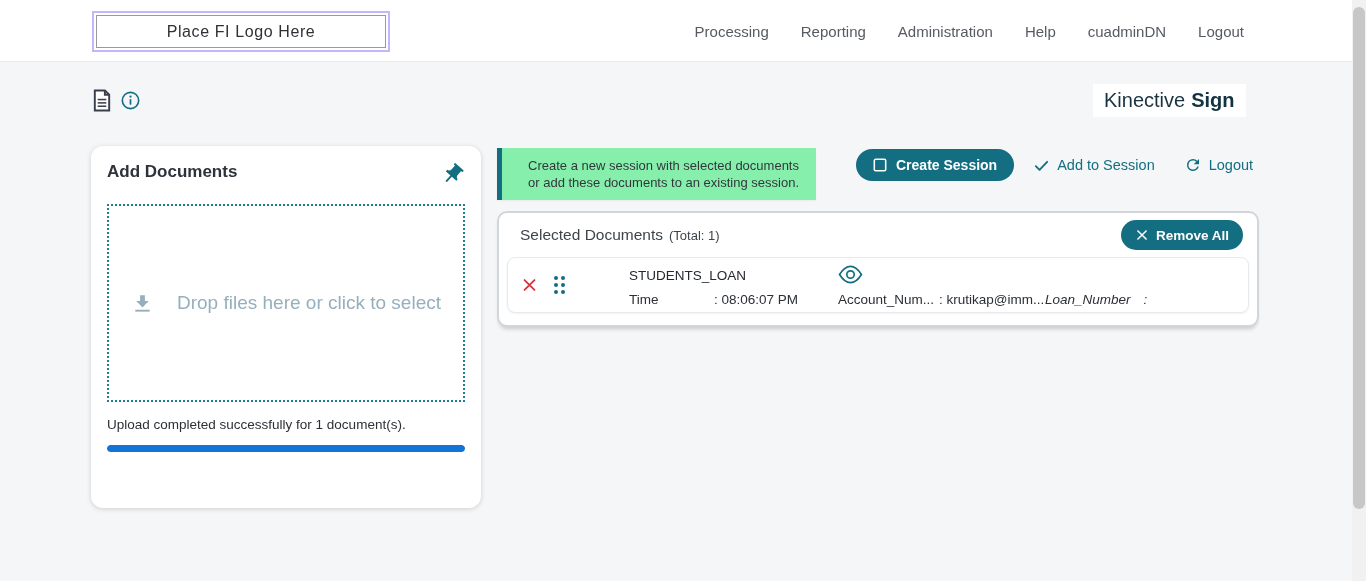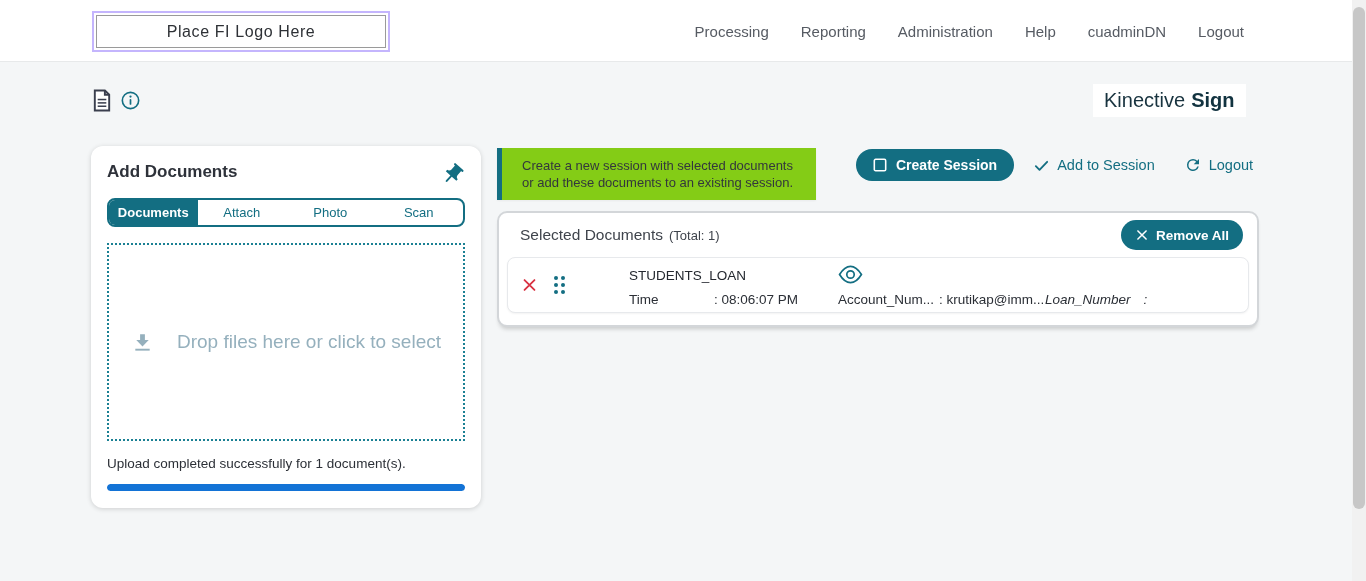--- a/index.html
+++ b/index.html
@@ -73,22 +73,22 @@
     display:flex;align-items:center;justify-content:center;gap:23px;
     cursor:pointer;
   }
   .dropzone-text{font-size:19px;color:var(--muted-drop);}
   .upload-status{margin-top:15px;font-size:13.5px;color:#2c3037;}
   .progress-track{margin-top:13px;height:7px;border-radius:4px;background:#e8edf3;overflow:hidden;}
   .progress-fill{height:100%;border-radius:4px;background:var(--progress);}
   
   .info-note{
     position:absolute;left:497px;top:148px;width:319px;min-height:51px;
-    background:#84cc16;border-left:5px solid var(--accent);
-    padding:9px 14px 9px 20px;font-size:13px;line-height:17px;color:#33373c;
+    background:#86efac;border-left:5px solid var(--accent);
+    padding:9px 14px 9px 26px;font-size:13px;line-height:17px;color:#33373c;
     box-shadow:0 1px 2px rgba(0,0,0,.05);
   }
   .actions{position:absolute;left:856px;top:149px;display:flex;align-items:center;}
   .btn-create{
     height:32px;border:none;border-radius:16px;background:var(--accent);
     color:#fff;font-size:14px;font-weight:700;font-family:"Liberation Sans",sans-serif;
     display:flex;align-items:center;gap:9px;padding:0 17px;cursor:pointer;
   }
   .link-btn{
     display:flex;align-items:center;gap:7px;color:var(--accent);
@@ -179,26 +179,20 @@
     <span class="card-title">Add Documents</span>
     <span class="pin-btn">
       <svg width="25" height="25" viewBox="0 0 24 24" fill="#136e82">
         <g transform="rotate(42 12 12)">
           <path d="M16 9 V4 h0.8 a1 1 0 0 0 0-2 H7.2 a1 1 0 0 0 0 2 H8 v5 c0 1.66-1.2 3-2.8 3 v2 h5.9 v6.6 l0.9 1 0.9-1 V14 h5.9 v-2 C17.2 12 16 10.66 16 9 z"></path>
         </g>
       </svg>
     </span>
   </div>
 
-  <div class="tabs">
-    <div class="tab active">Documents</div>
-    <div class="tab">Attach</div>
-    <div class="tab">Photo</div>
-    <div class="tab">Scan</div>
-  </div>
 
   <div class="dropzone">
     <span style="display:inline-flex;">
       <svg width="23" height="23" viewBox="0 0 24 24" fill="#95b0bd">
         <path d="M4.5 20.5h15v-2h-15v2z"></path>
         <path d="M18.5 9.5h-4v-6h-5v6h-4l6.5 6.8 6.5-6.8z"></path>
       </svg>
     </span>
     <span class="dropzone-text">Drop files here or click to select</span>
   </div>

